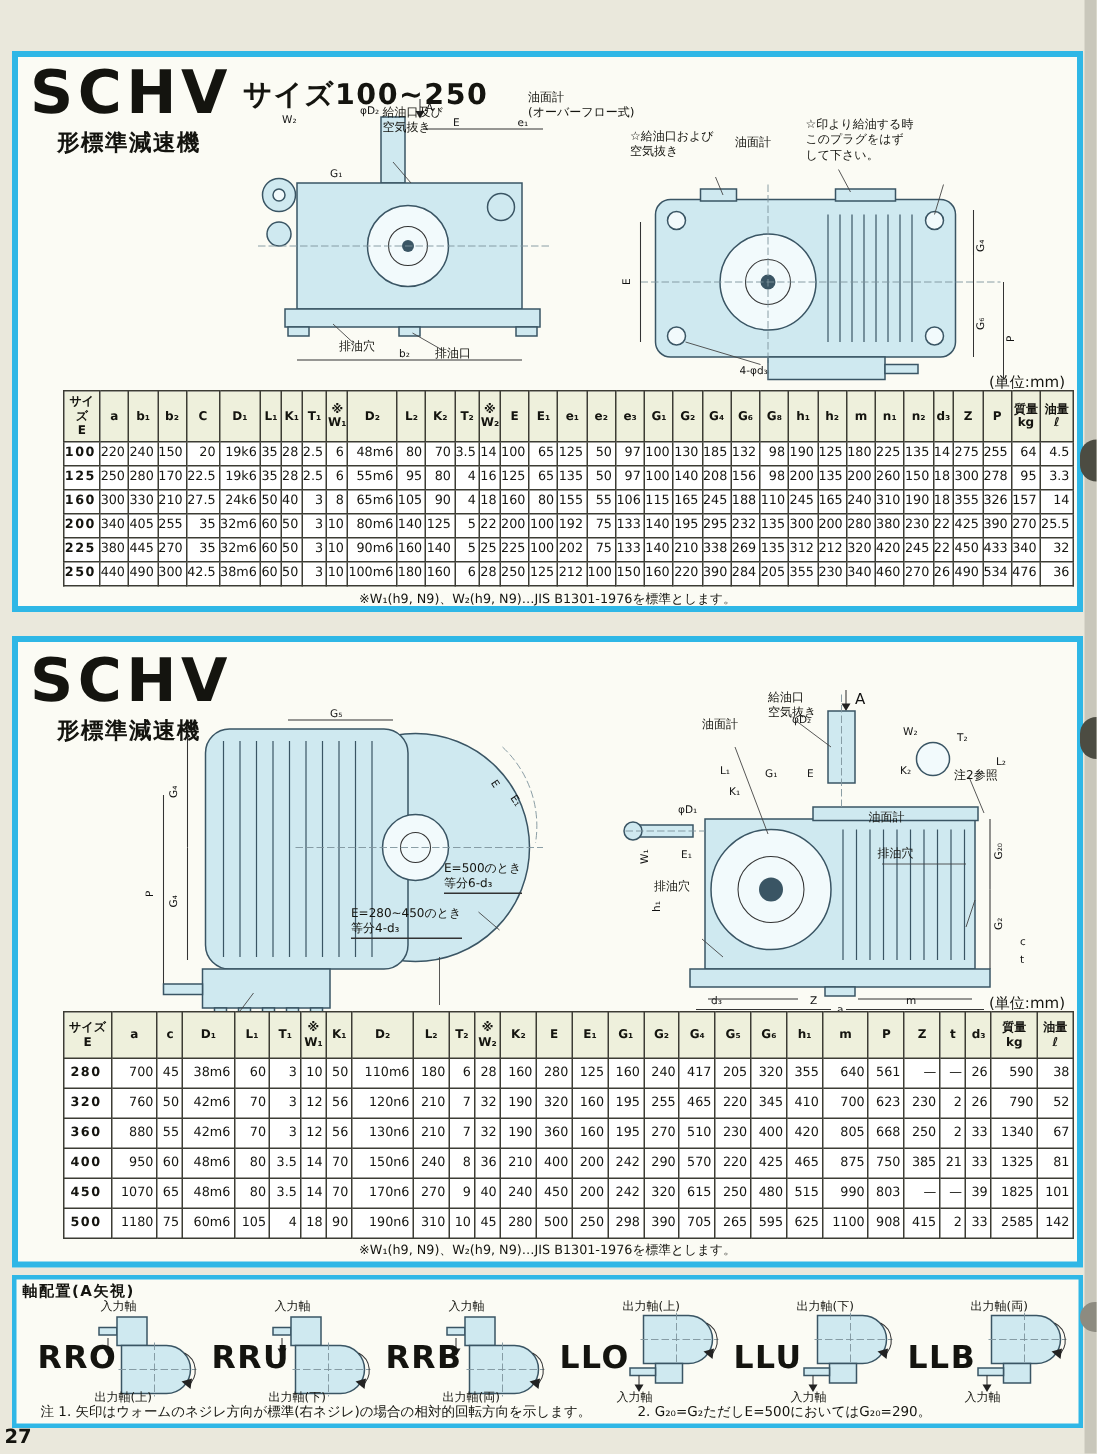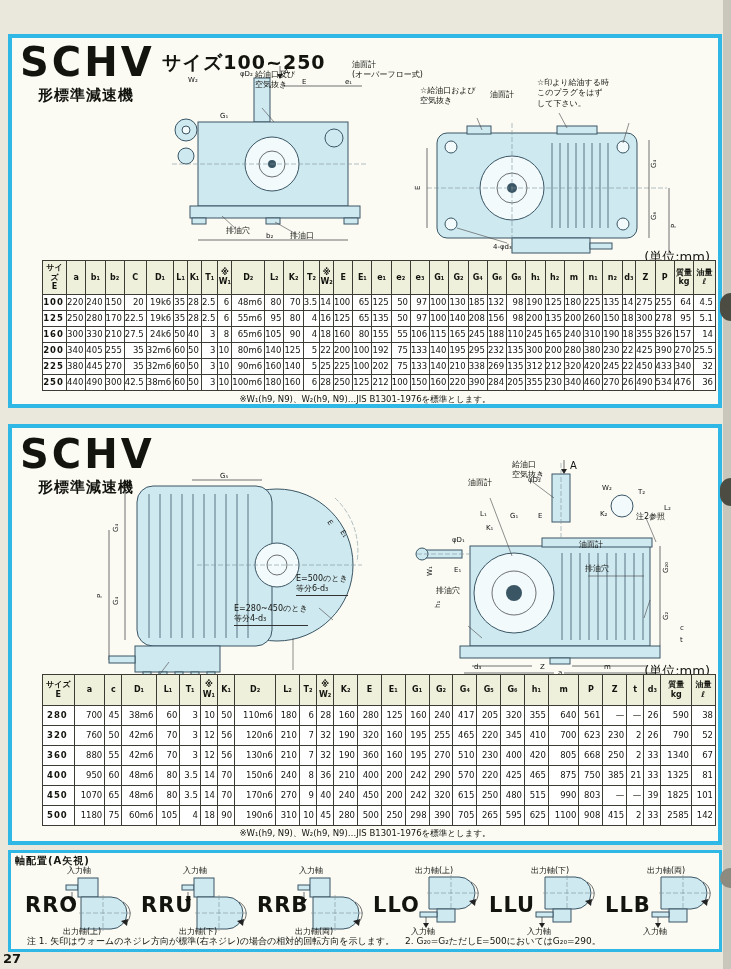--- a/index.html
+++ b/index.html
@@ -8,21 +8,21 @@
     background:#eae8dc;
     font-family:"DejaVu Sans","Liberation Sans",sans-serif;
     color:#14140f;
   }
   .panel{
     position:absolute;background:#fbfbf4;border:4px solid #2fb7e6;box-sizing:border-box;
   }
   .schv-title{position:absolute;font-size:40px;font-weight:bold;letter-spacing:3px;line-height:1;}
   .schv-sub{position:absolute;font-size:15px;font-weight:bold;letter-spacing:1px;}
   .size-range{position:absolute;font-size:19px;font-weight:bold;letter-spacing:1px;}
-  .unit-note{position:absolute;font-size:13px;}
+  .unit-note{position:absolute;font-size:10px;}
   .callout{position:absolute;font-size:8px;line-height:1.3;white-space:pre-line;}
   .footnote{position:absolute;width:100%;text-align:center;font-size:8.5px;}
   .dim-table{border-collapse:collapse;width:100%;background:#fff;}
   .dim-table th{
     border:1px solid #3c3c34;background:#eef0dc;font-size:8px;font-weight:bold;
     white-space:pre-line;line-height:1.2;padding:2px 0;height:26px;vertical-align:middle;text-align:center;
   }
   .dim-table td{
     border:1px solid #3c3c34;font-size:8.5px;text-align:right;padding:1px 2px 1px 0;height:13px;line-height:1.1;
   }
@@ -278,21 +278,21 @@
             <td>98</td>
             <td>200</td>
             <td>135</td>
             <td>200</td>
             <td>260</td>
             <td>150</td>
             <td>18</td>
             <td>300</td>
             <td>278</td>
             <td>95</td>
-            <td>5.1</td>
+            <td>3.3</td>
           </tr>
           <tr>
             <td class="size">160</td>
             <td>300</td>
             <td>330</td>
             <td>210</td>
             <td>27.5</td>
             <td>24k6</td>
             <td>50</td>
             <td>40</td>
@@ -835,21 +835,21 @@
     <span class="sd-top">出力軸(両)</span>
     <svg class="sd-svg" width="70" height="58" viewBox="0 0 70 58">
         <use href="#ll-shape"></use>
       </svg>
     <span class="sd-code">LLB</span>
     <span class="sd-bottom">入力軸</span>
   </div>
 
   <div class="notes" style="left:16px;top:82px;">
     <span>注 1. 矢印はウォームのネジレ方向が標準(右ネジレ)の場合の相対的回転方向を示します。</span>
-    <span style="margin-left:8px;">2. G₂₀=G₂ただしE=500においてはG₂₀=290。</span>
+    <span style="margin-left:28px;">2. G₂₀=G₂ただしE=500においてはG₂₀=290。</span>
   </div>
 </div>
 
 <div class="page-num" style="left:3px;top:951px;">27</div>
 
 <div class="edge-strip"></div>
 <div class="binder" style="top:293px;"></div>
 <div class="binder" style="top:478px;"></div>
 <div class="binder" style="top:868px;height:20px;background:#8d8b80;"></div>
 

